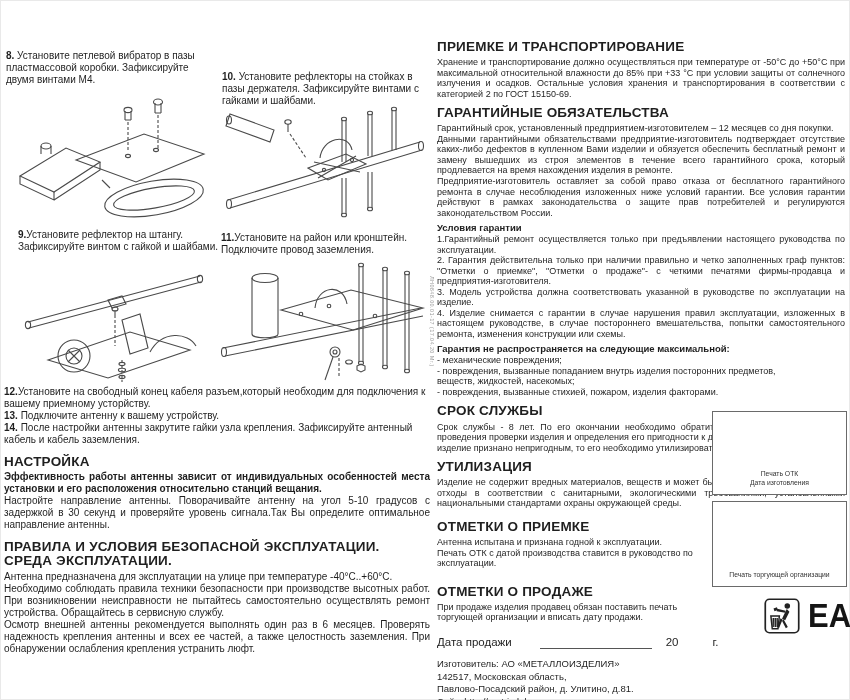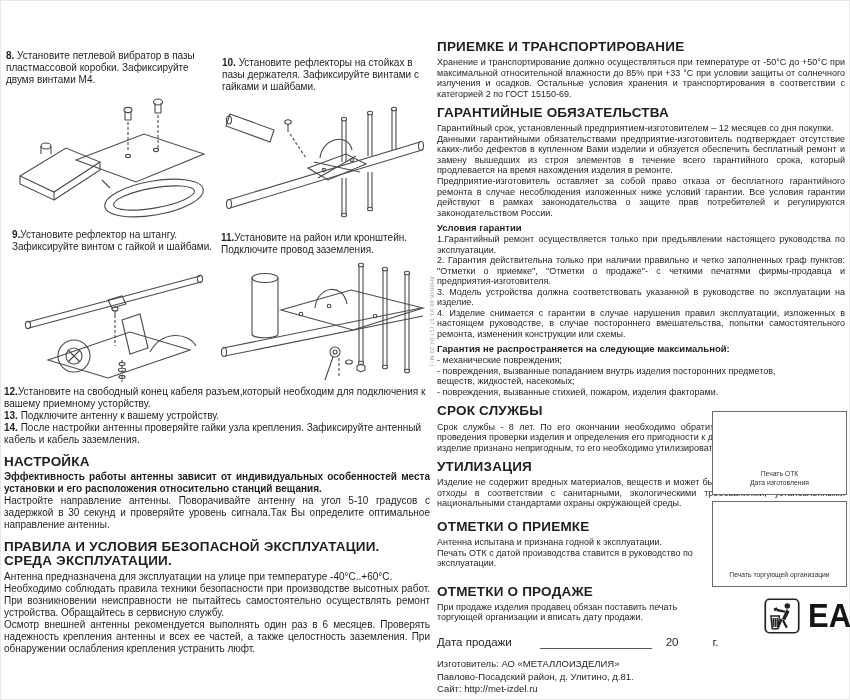--- a/index.html
+++ b/index.html
@@ -41,23 +41,23 @@
   
   .vcode{writing-mode:vertical-rl;font-size:5.5px;color:#9b9b9b;letter-spacing:.4px;}
 </style>
 </head>
 <body>
 
 <div id="page">
 
   <p class="step abs" style="left:6px;top:50px;width:212px;"><b>8.</b><span> Установите петлевой вибратор в пазы пластмассовой коробки. Зафиксируйте двумя винтами М4.</span></p>
 
-  <p class="step abs" style="left:222px;top:57px;width:206px;"><b>10.</b><span> Установите рефлекторы на стойках в пазы держателя. Зафиксируйте винтами с гайками и шайбами.</span></p>
-
-  <p class="step abs" style="left:12px;top:229px;width:216px;"><b>9.</b><span>Установите рефлектор на штангу. Зафиксируйте винтом с гайкой и шайбами.</span></p>
+  <p class="step abs" style="left:222px;top:71px;width:206px;"><b>10.</b><span> Установите рефлекторы на стойках в пазы держателя. Зафиксируйте винтами с гайками и шайбами.</span></p>
+
+  <p class="step abs" style="left:18px;top:229px;width:216px;"><b>9.</b><span>Установите рефлектор на штангу. Зафиксируйте винтом с гайкой и шайбами.</span></p>
 
   <p class="step abs" style="left:221px;top:232px;width:208px;"><b>11.</b><span>Установите на район или кронштейн. Подключите провод заземления.</span></p>
 
   <svg class="fig" style="left:6px;top:96px;" width="210" height="132" viewBox="0 0 210 132">
     <g stroke="#4a4a4a" fill="none" stroke-width="1.1">
       <ellipse cx="122" cy="14" rx="4" ry="2.6"></ellipse>
       <path d="M119,15 L119,24 M125,15 L125,24 M119,24 L125,24"></path>
       <path d="M122,26 L122,56" stroke-dasharray="3,2"></path>
       <ellipse cx="152" cy="6" rx="4.5" ry="3"></ellipse>
       <path d="M149,7 L149,17 M155,7 L155,17 M149,17 L155,17"></path>
@@ -154,21 +154,21 @@
       <path d="M120,100 L120,118" stroke-dasharray="3,2"></path>
       <ellipse cx="130" cy="104" rx="3.4" ry="2"></ellipse>
       <path d="M138,108 l4,-2 l4,2 l0,4 l-4,2 l-4,-2 Z"></path>
     </g>
   </svg>
 
   <div class="abs" style="left:4px;top:386px;width:426px;">
     <div class="steps1214">
       <p><b>12.</b><span>Установите  на свободный конец кабеля  разъем,который необходим для подключения к вашему приемному усторйству.</span></p>
       <p><b>13.</b><span> Подключите антенну к вашему устройству.</span></p>
-      <p><b>14.</b><span> После настройки антенны проверяйте гайки узла крепления. Зафиксируйте антенный кабель и кабель заземления.</span></p>
+      <p><b>14.</b><span> После настройки антенны закрутите гайки узла крепления. Зафиксируйте антенный кабель и кабель заземления.</span></p>
     </div>
 
     <div class="lh2">НАСТРОЙКА</div>
     <p class="lbold">Эффективность работы антенны зависит от индивидуальных особенностей места установки и его расположения относительно станций вещания.</p>
     <p class="lbody">Настройте направление антенны. Поворачивайте антенну на угол 5-10 градусов с задержкой в 30 секунд и проверяйте уровень сигнала.Так Вы определите оптимальное направление антенны.</p>
 
     <div class="lh2" style="margin-bottom:0;">ПРАВИЛА И УСЛОВИЯ БЕЗОПАСНОЙ ЭКСПЛУАТАЦИИ.</div>
     <div class="lh2 tight">СРЕДА ЭКСПЛУАТАЦИИ.</div>
     <p class="lbody">Антенна предназначена для эксплуатации на улице при температуре -40°С..+60°С.</p>
     <p class="lbody">Необходимо соблюдать правила техники безопасности при производстве высотных работ. При возникновении неисправности не пытайтесь самостоятельно осуществлять ремонт устройства. Обращайтесь в сервисную службу.</p>
@@ -216,20 +216,21 @@
 
     <div class="daterow">
       <span>Дата продажи</span>
       <span class="dateline"></span>
       <span class="yearnum">20</span>
       <span class="yearsuf">г.</span>
     </div>
 
     <div>
       <p class="manuf">Изготовитель: АО «МЕТАЛЛОИЗДЕЛИЯ»</p>
+      <p class="manuf">142517, Московская область,</p>
       <p class="manuf">Павлово-Посадский район, д. Улитино, д.81.</p>
       <p class="manuf">Сайт: http://met-izdel.ru</p>
 
     </div>
 
   </div>
 
   <div class="stampbox" style="left:712px;top:411px;width:133px;height:82px;">
     <div class="stamplabel pre">Печать ОТК
 Дата изготовления</div>

